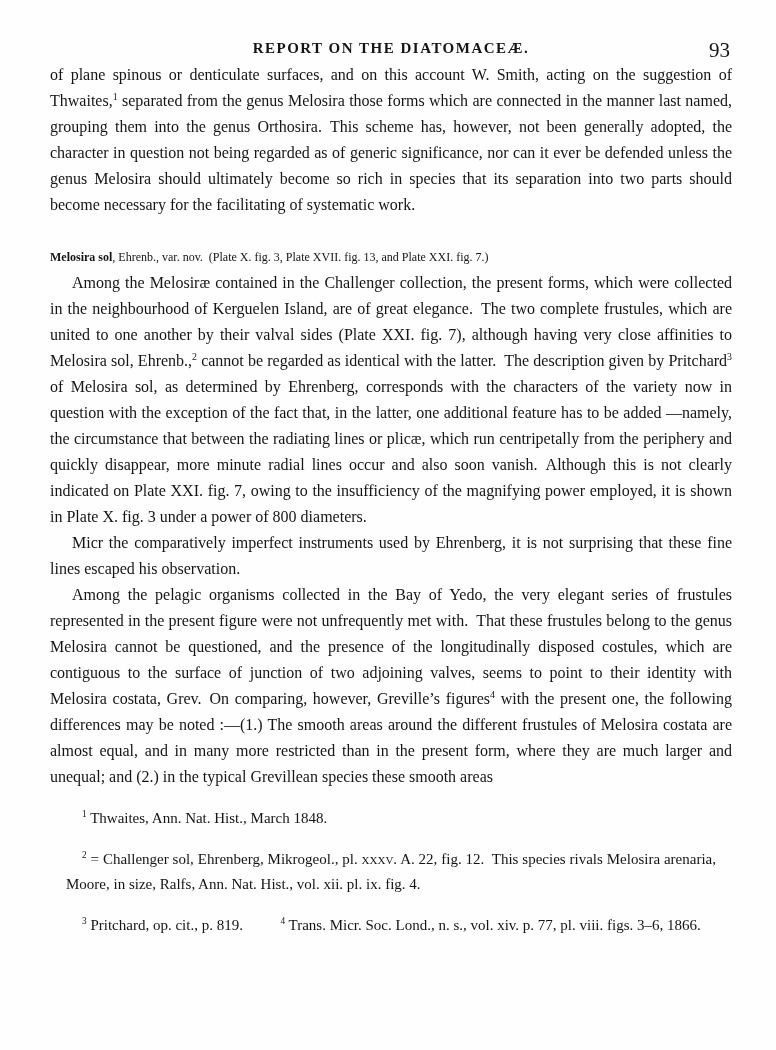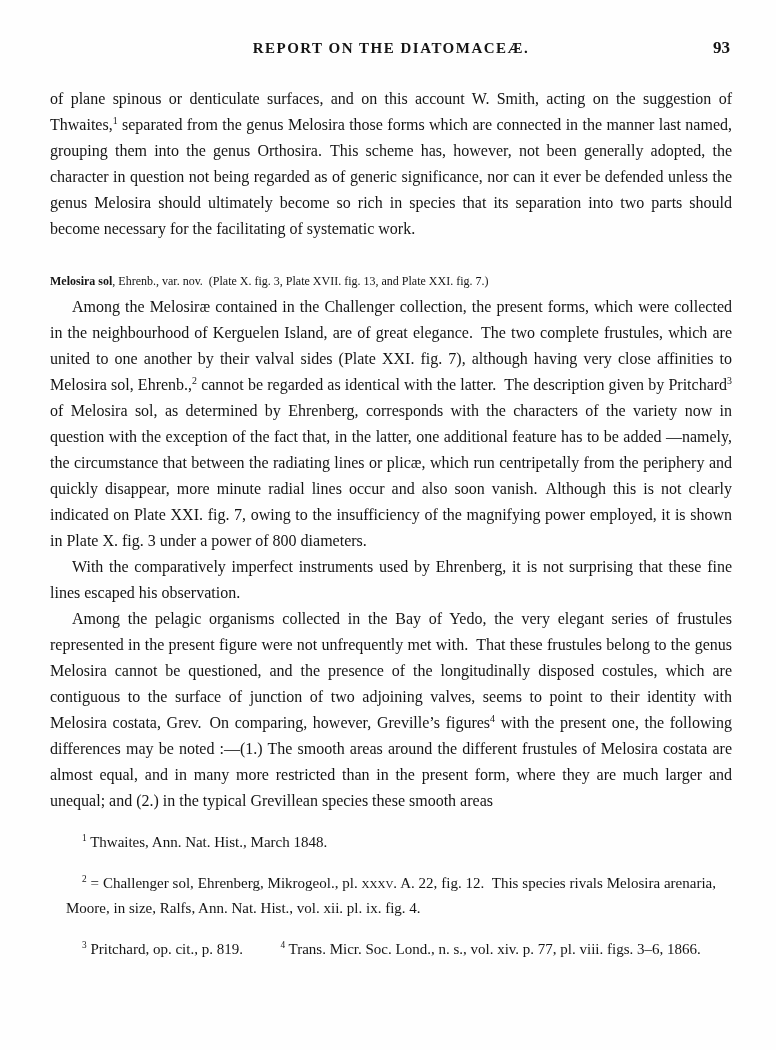--- a/index.html
+++ b/index.html
@@ -11,36 +11,35 @@
     background: #fefefe;
     box-sizing: border-box;
     padding: 40px 44px 0 50px;
     overflow: hidden;
     font-family: "Liberation Serif", "DejaVu Serif", serif;
     color: #141414;
   }
   .running-head {
     position: relative;
     height: 22px;
-    margin-bottom: 24px;
   }
   .head-title {
     display: block;
     text-align: center;
     font-size: 15px;
     font-weight: 700;
     letter-spacing: 1.5px;
     white-space: nowrap;
   }
   .page-num {
     position: absolute;
     right: 2px;
     top: -2px;
-    font-size: 17px;
-    font-weight: 700;
+    font-size: 21px;
+    font-weight: 400;
   }
   .para {
     margin: 0;
     text-align: justify;
     font-size: 16px;
     line-height: 26px;
   }
   .indent { text-indent: 22px; }
   .species-heading {
     margin: 26px 0 0 0;
@@ -77,21 +76,21 @@
     <span class="page-num">93</span>
   </header>
 
   <main>
     <p class="para"><span>of plane spinous or denticulate surfaces, and on this account W. Smith, acting on the suggestion of Thwaites,</span><sup>1</sup><span> separated from the genus </span><span class="i">Melosira</span><span> those forms which are connected in the manner last named, grouping them into the genus </span><span class="i">Orthosira</span><span>. This scheme has, however, not been generally adopted, the character in question not being regarded as of generic significance, nor can it ever be defended unless the genus </span><span class="i">Melosira</span><span> should ultimately become so rich in species that its separation into two parts should become necessary for the facilitating of systematic work.</span></p>
 
     <p class="species-heading"><span class="b">Melosira sol</span><span>, Ehrenb., var. nov. (Plate X. fig. 3, Plate XVII. fig. 13, and Plate XXI. fig.&nbsp;7.)</span></p>
 
     <p class="para indent"><span>Among the </span><span class="i">Melosiræ</span><span> contained in the Challenger collection, the present forms, which were collected in the neighbourhood of Kerguelen Island, are of great elegance. The two complete frustules, which are united to one another by their valval sides (Plate XXI. fig. 7), although having very close affinities to </span><span class="i">Melosira sol</span><span>, Ehrenb.,</span><sup>2</sup><span> cannot be regarded as identical with the latter. The description given by Pritchard</span><sup>3</sup><span> of </span><span class="i">Melosira sol</span><span>, as determined by Ehrenberg, corresponds with the characters of the variety now in question with the exception of the fact that, in the latter, one additional feature has to be added —namely, the circumstance that between the radiating lines or plicæ, which run centripetally from the periphery and quickly disappear, more minute radial lines occur and also soon vanish. Although this is not clearly indicated on Plate XXI. fig. 7, owing to the insufficiency of the magnifying power employed, it is shown in Plate X. fig. 3 under a power of 800 diameters.</span></p>
 
-    <p class="para indent"><span>With the comparatively imperfect instruments used by Ehrenberg, it is not surprising that these fine lines escaped his observation.</span></p>
+    <p class="para indent"><span>Micr the comparatively imperfect instruments used by Ehrenberg, it is not surprising that these fine lines escaped his observation.</span></p>
 
 
     <p class="para indent"><span>Among the pelagic organisms collected in the Bay of Yedo, the very elegant series of frustules represented in the present figure were not unfrequently met with. That these frustules belong to the genus </span><span class="i">Melosira</span><span> cannot be questioned, and the presence of the longitudinally disposed costules, which are contiguous to the surface of junction of two adjoining valves, seems to point to their identity with </span><span class="i">Melosira costata</span><span>, Grev. On comparing, however, Greville’s figures</span><sup>4</sup><span> with the present one, the following differences may be noted :—(1.) The smooth areas around the different frustules of </span><span class="i">Melosira costata</span><span> are almost equal, and in many more restricted than in the present form, where they are much larger and unequal; and (2.) in the typical Grevillean species these smooth areas</span></p>
   </main>
 
   <footer class="footnotes">
     <p class="footnote"><sup>1</sup><span> Thwaites, </span><span class="i">Ann. Nat. Hist.</span><span>, March 1848.</span></p>
     <p class="footnote"><sup>2</sup><span> = </span><span class="i">Challenger sol</span><span>, Ehrenberg, Mikrogeol., pl. </span><span class="sc">xxxv.</span><span> A. 22, fig. 12. This species rivals </span><span class="i">Melosira arenaria</span><span>, Moore, in size, Ralfs, </span><span class="i">Ann. Nat. Hist.</span><span>, vol. xii. pl. ix. fig. 4.</span></p>
     <p class="footnote"><sup>3</sup><span> Pritchard, </span><span class="i">op. cit.</span><span>, p. 819.</span><span>&nbsp;&nbsp;&nbsp;&nbsp;&nbsp;&nbsp;&nbsp;&nbsp;&nbsp;&nbsp;</span><sup>4</sup><span> </span><span class="i">Trans. Micr. Soc. Lond.</span><span>, n. s., vol. xiv. p. 77, pl. viii. figs. 3–6, 1866.</span></p>
   </footer>

